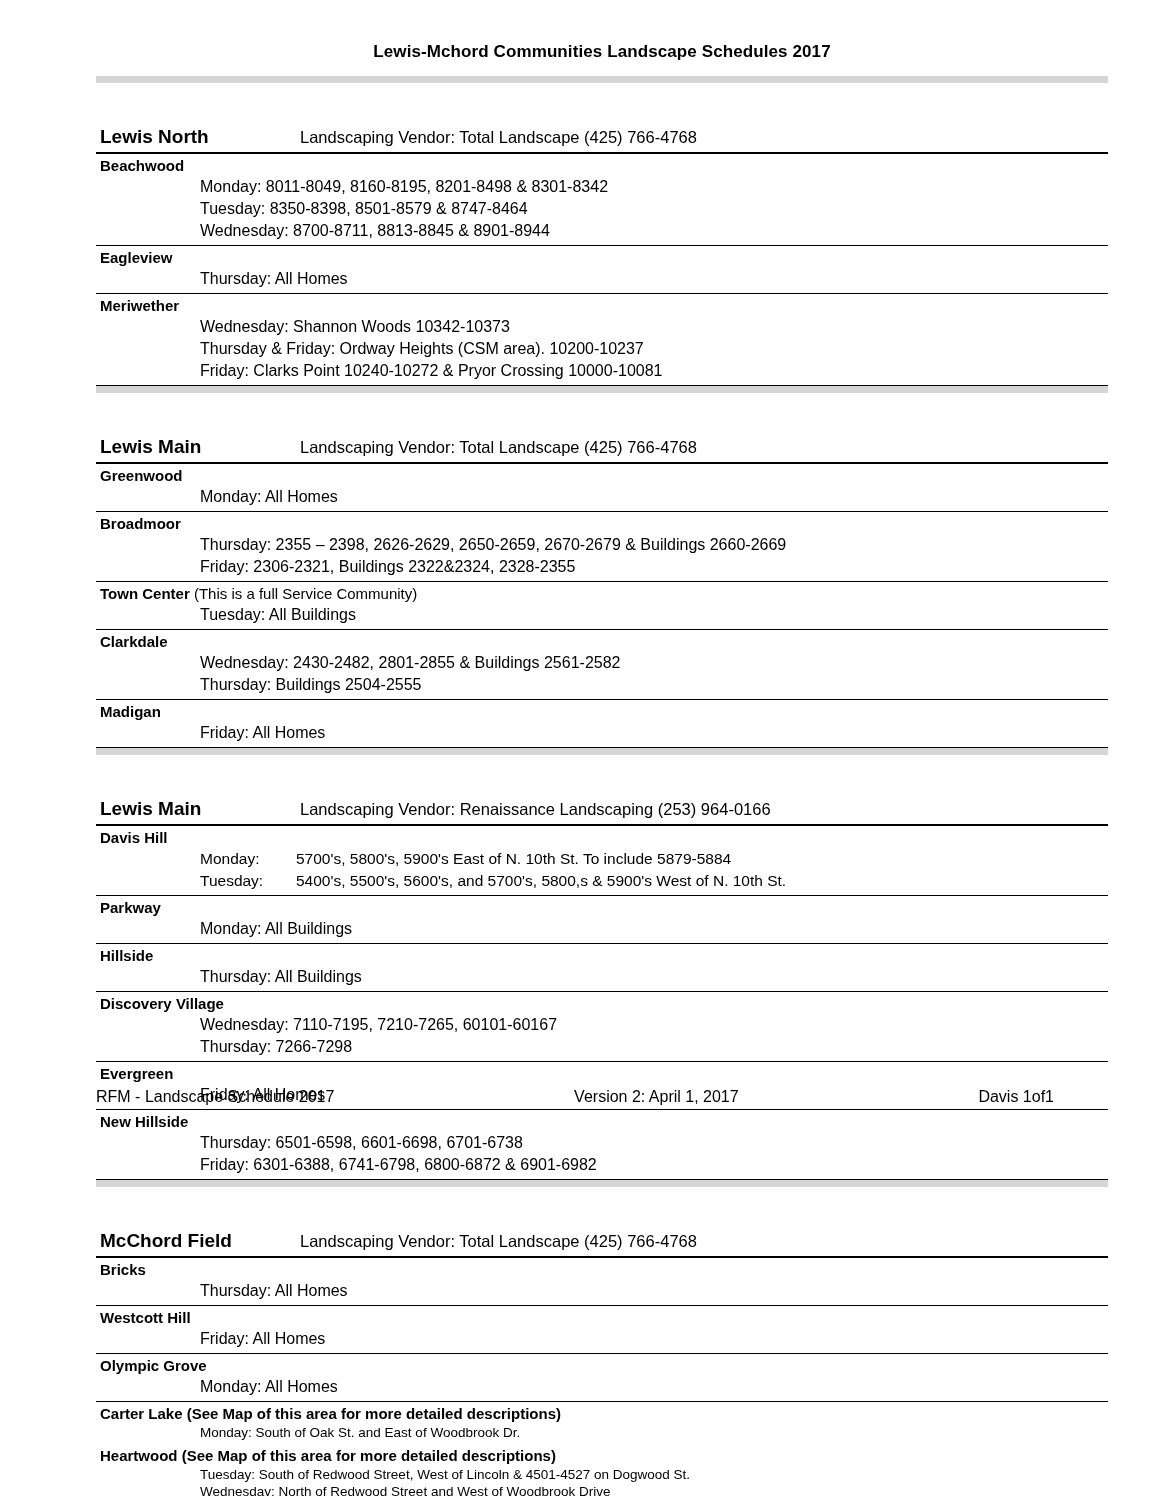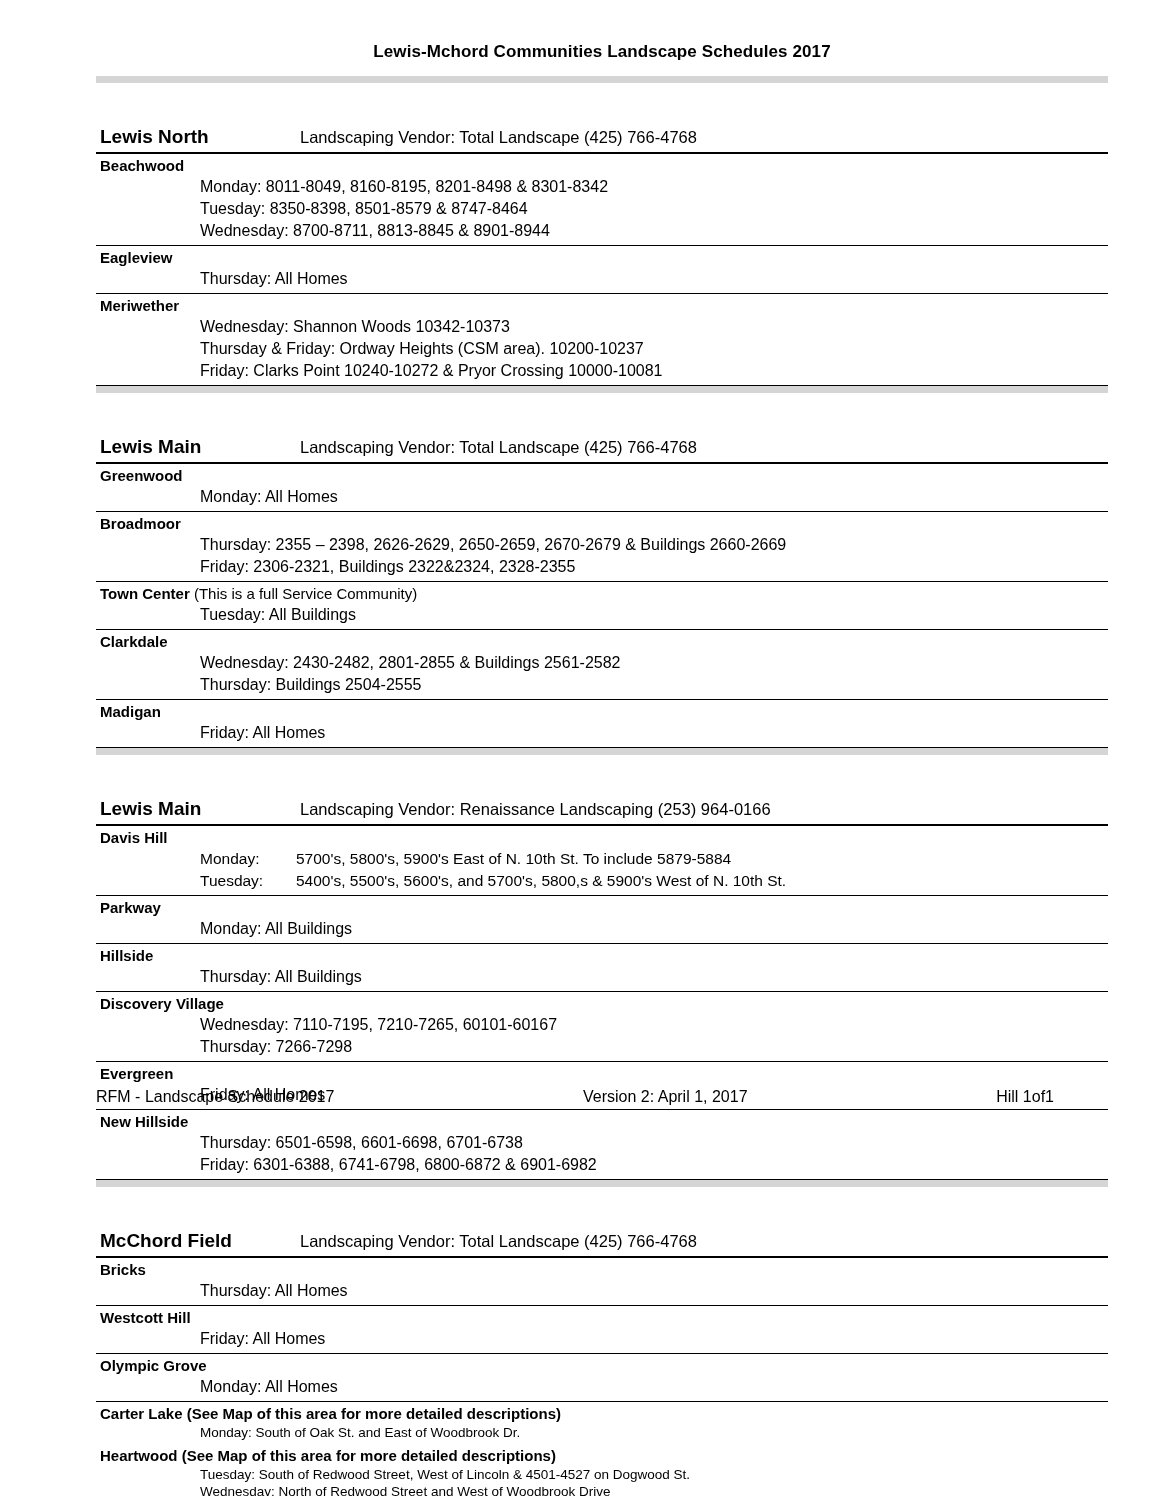--- a/index.html
+++ b/index.html
@@ -252,16 +252,16 @@
         <div class="detail">Thursday: All Areas</div>
       </div>
       <div class="thin-rule"></div>
     </div>
 
   <div class="grey-bar"></div>
 
   <div class="footer">
     <span>RFM - Landscape Schedule 2017</span>
     <span class="mid">Version 2: April 1, 2017</span>
-    <span>Hill 1of1</span>
+    <span>Davis 1of1</span>
   </div>
 
 </div>
 
 </body></html>

